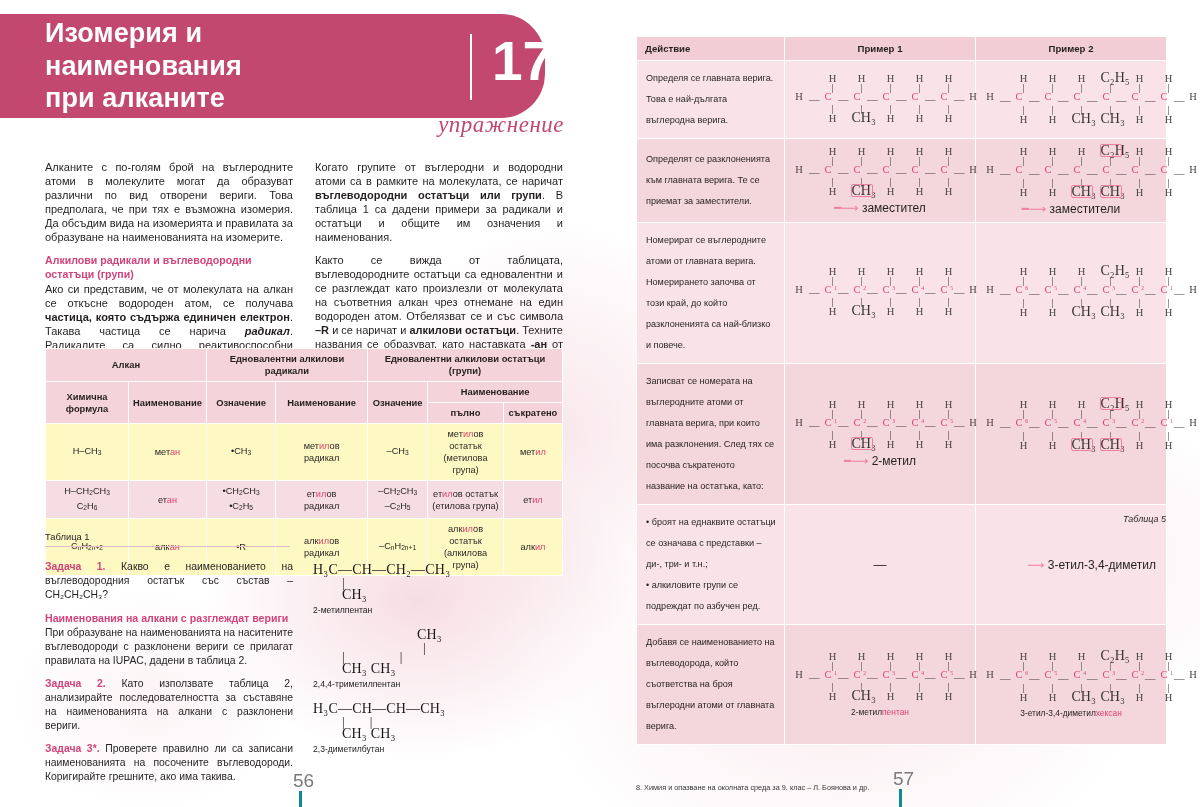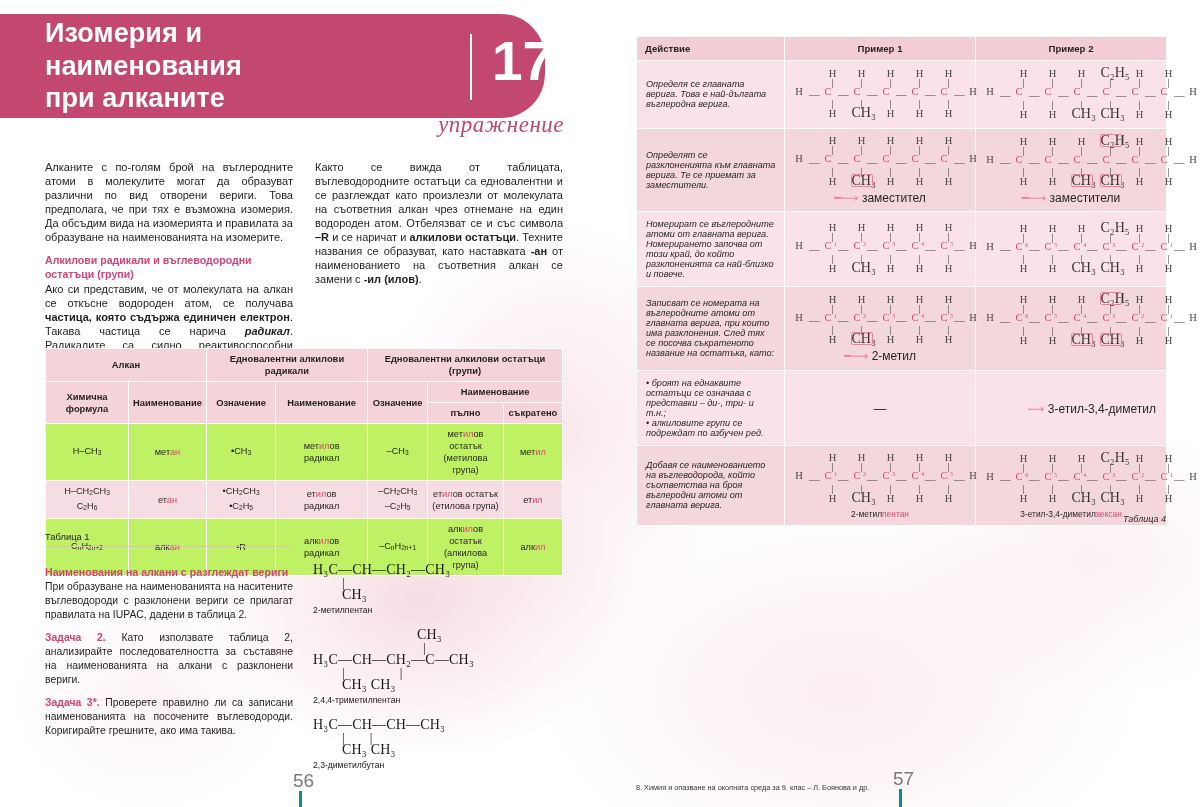--- a/index.html
+++ b/index.html
@@ -74,21 +74,21 @@
   .tbl1{
     position:absolute; left:45px; top:348px; width:518px;
     border-collapse:collapse; font-size:9.2px;
   }
   .tbl1 td, .tbl1 th{
     border:1px solid #ffffff;
     padding:4px 4px; text-align:center; vertical-align:middle;
     color:#231f20; font-weight:normal;
   }
   .tbl1 th{ background:#f4d3da; font-weight:bold; font-size:9.4px; line-height:12px; }
-  .tbl1 td{ background:#bef264; line-height:12px; height:38px; }
+  .tbl1 td{ background:#fef9c3; line-height:12px; height:38px; }
   .tbl1 tr.alt td{ background:#f6dde3; }
   .pk{ color:#e0436f; }
   sub{ font-size:.72em; vertical-align:-0.22em; }
   .cap{
     position:absolute; left:45px; top:531px;
     font-size:9.4px; color:#231f20;
   }
   .cap-rule{
     position:absolute; left:45px; top:546px; width:245px; height:1px;
     background:#e6b9c6;
@@ -122,22 +122,22 @@
   }
   .tbl2 th, .tbl2 td{
     border:1px solid #ffffff; vertical-align:middle;
   }
   .tbl2 th{
     background:#f2cdd6; font-size:9.6px; font-weight:bold; padding:6px 8px;
     text-align:center; color:#231f20;
   }
   .tbl2 th.left{ text-align:left; }
   .tbl2 td.desc{
-    background:#f9e3e8; font-size:9.1px; line-height:10px;
-    padding:7px 8px 7px 9px; color:#231f20; width:148px;font-style:italic;
+    background:#f9e3e8; font-size:9.1px; line-height:21px;
+    padding:7px 8px 7px 9px; color:#231f20; width:148px;
   }
   .tbl2 td.ex{
     background:#f9e3e8; text-align:center; padding:6px 4px;
   }
   .tbl2 tr.alt td{ background:#f4d6dd; }
   .t2cap{
     position:absolute; right:34px; top:514px;
     font-size:9px; font-style:italic; color:#231f20;
   }
 
@@ -202,20 +202,21 @@
 
   <div class="exercise-label">упражнение</div>
 
   <div class="cols">
     <div class="col">
       <p class="body">Алканите с по-голям брой на въглеродните атоми в молекулите могат да образуват различни по вид отворени вериги. Това предполага, че при тях е възможна изомерия. Да обсъдим вида на изомерията и правилата за образуване на наименованията на изомерите.</p>
       <div class="sub-head">Алкилови радикали и въглеводородни остатъци (групи)</div>
       <p class="body"><span>Ако си представим, че от молекулата на алкан се откъсне водороден атом, се получава </span><span class="b">частица, която съдържа единичен електрон</span><span>. Такава частица се нарича </span><span class="bi">радикал</span><span>. Радикалите са силно реактивоспособни частици поради това, че имат единичен електрон.</span></p>
     </div>
     <div class="col">
+      <p class="body"><span>Когато групите от въглеродни и водородни атоми са в рамките на молекулата, се наричат </span><span class="b">въглеводородни остатъци или групи</span><span>. В таблица 1 са дадени примери за радикали и остатъци и общите им означения и наименования.</span></p>
       <p class="body"><span>Както се вижда от таблицата, въглеводородните остатъци са едновалентни и се разглеждат като произлезли от молекулата на съответния алкан чрез отнемане на един водороден атом. Отбелязват се и със символа </span><span class="b">–R</span><span> и се наричат и </span><span class="b">алкилови остатъци</span><span>. Техните названия се образуват, като наставката </span><span class="b">-ан</span><span> от наименованието на съответния алкан се замени с </span><span class="b">-ил (илов)</span><span>.</span></p>
     </div>
   </div>
 
   <table class="tbl1">
     <thead>
       <tr>
         <th colspan="2">Алкан</th>
         <th colspan="2">Едновалентни алкилови радикали</th>
         <th colspan="3">Едновалентни алкилови остатъци (групи)</th>
@@ -261,39 +262,39 @@
           <td>алк<span class="pk">ил</span>ов остатък<br>(алкилова група)</td>
           <td>алк<span class="pk">ил</span></td>
         </tr>
       </tbody>
   </table>
 
   <div class="cap">Таблица 1</div>
   <div class="cap-rule"></div>
 
   <div class="ltasks">
+    <p><span class="task-lbl">Задача 1.</span><span> Какво е наименованието на въглеводородния остатък със състав – CH₂CH₂CH₃?</span></p>
     <div class="sub-head">Наименования на алкани с разглеждат вериги</div>
     <p>При образуване на наименованията на наситените въглеводороди с разклонени вериги се прилагат правилата на IUPAC, дадени в таблица 2.</p>
     <p><span class="task-lbl">Задача 2.</span><span> Като използвате таблица 2, анализирайте последователността за съставяне на наименованията на алкани с разклонени вериги.</span></p>
     <p><span class="task-lbl">Задача 3*.</span><span> Проверете правилно ли са записани наименованията на посочените въглеводороди. Коригирайте грешните, ако има такива.</span></p>
   </div>
 
   <div class="formulas">
 
     <div class="formula">
       <div class="f-row">H₃C—CH—CH₂—CH₃</div>
       <div class="f-row vbar ind1">|</div>
       <div class="f-row ind1">CH₃</div>
       <div class="f-name">2-метилпентан</div>
     </div>
 
     <div class="formula">
       <div class="f-row" style="margin-left:104px">CH₃</div>
       <div class="f-row vbar" style="margin-left:110px">|</div>
-      <div class="f-row">H₃C—CH—CH₂—C—CH₃</div>
       <div class="f-row vbar"><span class="ind1" style="display:inline-block">|</span><span style="display:inline-block;width:55px"></span><span>|</span></div>
       <div class="f-row ind1">CH₃      CH₃</div>
       <div class="f-name">2,4,4-триметилпентан</div>
     </div>
 
     <div class="formula">
       <div class="f-row">H₃C—CH—CH—CH₃</div>
       <div class="f-row vbar"><span class="ind1" style="display:inline-block">|</span><span style="display:inline-block;width:25px"></span><span>|</span></div>
       <div class="f-row ind1">CH₃  CH₃</div>
       <div class="f-name">2,3-диметилбутан</div>
@@ -348,18 +349,18 @@
           </td>
         </tr>
         <tr class="alt">
           <td class="desc">Добавя се наименованието на въглеводорода, който съответства на броя въглеродни атоми от главната верига.</td>
           <td class="ex"><span class="mol"><div class="mol-row"><span class="bondh"></span><span class="at ">H</span><span class="bondh"></span><span class="at ">H</span><span class="bondh"></span><span class="at ">H</span><span class="bondh"></span><span class="at ">H</span><span class="bondh"></span><span class="at ">H</span></div><div class="mol-row"><span class="bondh"></span><span class="bondv">|</span><span class="bondh"></span><span class="bondv">|</span><span class="bondh"></span><span class="bondv">|</span><span class="bondh"></span><span class="bondv">|</span><span class="bondh"></span><span class="bondv">|</span></div><div class="mol-row"><span class="at ">H</span><span class="bondh">—</span><span class="at c">C<span class="numlab">1</span></span><span class="bondh">—</span><span class="at c">C<span class="numlab">2</span></span><span class="bondh">—</span><span class="at c">C<span class="numlab">3</span></span><span class="bondh">—</span><span class="at c">C<span class="numlab">4</span></span><span class="bondh">—</span><span class="at c">C<span class="numlab">5</span></span><span class="bondh">—</span><span class="at ">H</span></div><div class="mol-row"><span class="bondh"></span><span class="bondv">|</span><span class="bondh"></span><span class="bondv">|</span><span class="bondh"></span><span class="bondv">|</span><span class="bondh"></span><span class="bondv">|</span><span class="bondh"></span><span class="bondv">|</span></div><div class="mol-row"><span class="bondh"></span><span class="at ">H</span><span class="bondh"></span><span class="at grp ">CH₃</span><span class="bondh"></span><span class="at ">H</span><span class="bondh"></span><span class="at ">H</span><span class="bondh"></span><span class="at ">H</span></div></span><div class="molname">2-метил<span class="red">пентан</span></div></td>
           <td class="ex"><span class="mol"><div class="mol-row"><span class="bondh"></span><span class="at ">H</span><span class="bondh"></span><span class="at ">H</span><span class="bondh"></span><span class="at ">H</span><span class="bondh"></span><span class="at grp ">C₂H₅</span><span class="bondh"></span><span class="at ">H</span><span class="bondh"></span><span class="at ">H</span></div><div class="mol-row"><span class="bondh"></span><span class="bondv">|</span><span class="bondh"></span><span class="bondv">|</span><span class="bondh"></span><span class="bondv">|</span><span class="bondh"></span><span class="bondv">|</span><span class="bondh"></span><span class="bondv">|</span><span class="bondh"></span><span class="bondv">|</span></div><div class="mol-row"><span class="at ">H</span><span class="bondh">—</span><span class="at c">C<span class="numlab">6</span></span><span class="bondh">—</span><span class="at c">C<span class="numlab">5</span></span><span class="bondh">—</span><span class="at c">C<span class="numlab">4</span></span><span class="bondh">—</span><span class="at c">C<span class="numlab">3</span></span><span class="bondh">—</span><span class="at c">C<span class="numlab">2</span></span><span class="bondh">—</span><span class="at c">C<span class="numlab">1</span></span><span class="bondh">—</span><span class="at ">H</span></div><div class="mol-row"><span class="bondh"></span><span class="bondv">|</span><span class="bondh"></span><span class="bondv">|</span><span class="bondh"></span><span class="bondv">|</span><span class="bondh"></span><span class="bondv">|</span><span class="bondh"></span><span class="bondv">|</span><span class="bondh"></span><span class="bondv">|</span></div><div class="mol-row"><span class="bondh"></span><span class="at ">H</span><span class="bondh"></span><span class="at ">H</span><span class="bondh"></span><span class="at grp ">CH₃</span><span class="bondh"></span><span class="at grp ">CH₃</span><span class="bondh"></span><span class="at ">H</span><span class="bondh"></span><span class="at ">H</span></div></span><div class="molname">3-етил-3,4-диметил<span class="red">хексан</span></div></td>
         </tr>
       </tbody>
   </table>
 
-  <div class="t2cap">Таблица 4</div>
+  <div class="t2cap">Таблица 5</div>
 
   <div class="credit" style="left:36px">8. Химия и опазване на околната среда за 9. клас – Л. Боянова и др.</div>
   <div class="pgnum" style="left:293px; top:768px;">57</div>
   <div class="pgbar" style="left:299px; top:789px;"></div>
 </div>
 
 </body></html>

